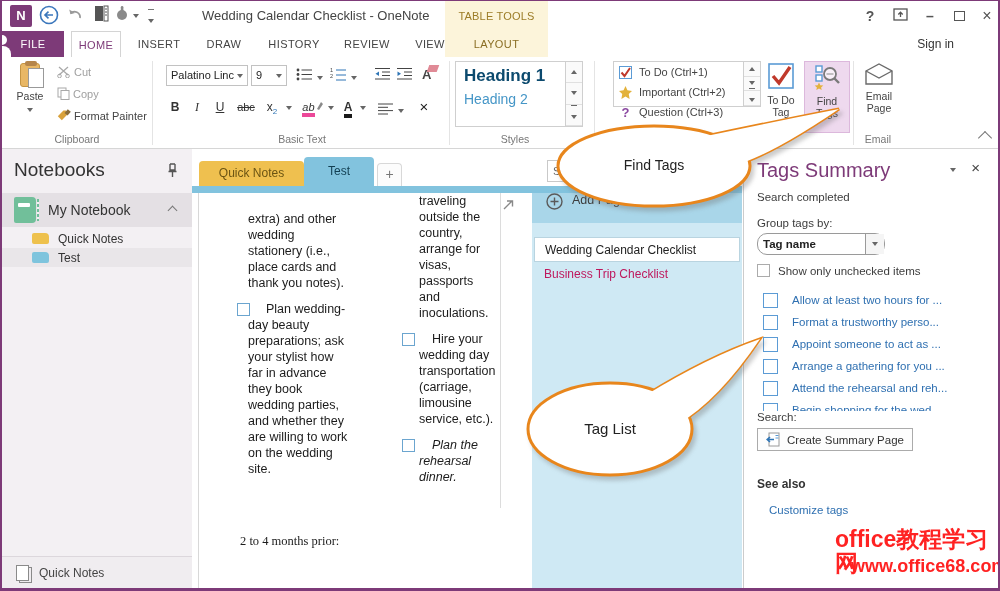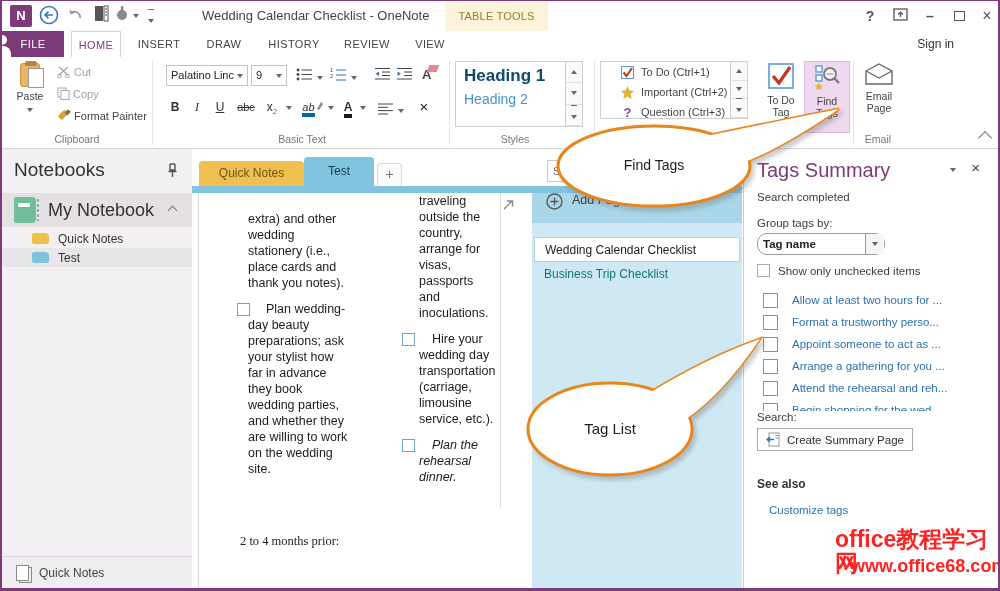--- a/index.html
+++ b/index.html
@@ -59,21 +59,21 @@
   .stab { position:absolute; bottom:0; font-size:12px; text-align:center; border-radius:4px 4px 0 0; }
   .bluestrip { position:absolute; left:190px; top:185px; width:550px; height:7px; background:#82c3de; }
   .pagearea { position:absolute; left:190px; top:192px; width:340px; bottom:0; background:#fff; }
   .serif { font-family:"Liberation Serif","DejaVu Serif",serif; }
   .pcol { position:absolute; font-size:12.5px; line-height:16px; color:#1c1c1c; }
   .ckitem { position:relative; margin-top:10px; text-indent:18px; }
   .pagecb { position:absolute; top:2px; width:13px; height:13px; border:1px solid #6ba5cf; background:#fff; }
   .pagelist { position:absolute; left:530px; top:192px; width:210px; bottom:0; background:#cfe9f4; }
   .addrow { height:30px; background:#a9d6e9; display:flex; align-items:flex-start; gap:9px; padding-left:14px;
             font-size:12.5px; color:#3c3c3c; }
-  .pitem { margin:0 2px; height:25px; line-height:25px; padding-left:10px; font-size:12px; color:#0f766e; }
+  .pitem { margin:0 2px; height:25px; line-height:25px; padding-left:10px; font-size:12px; color:#be185d; }
   .pitem.sel { background:#fff; border:1px solid #b9d4e0; color:#222; }
   
   .tagspane { position:absolute; left:741px; top:148px; right:0; bottom:0; background:#fff;
               border-left:1px solid #cccccc; padding:10px 12px 0 13px; }
   .tp-title { font-size:20px; color:#7d3a78; }
   .tp-small { font-size:11.5px; color:#3c3c3c; }
   .dropdown { width:128px; height:22px; border:1px solid #9a9a9a; background:#fff; font-size:11.5px;
               font-weight:bold; color:#222; line-height:20px; padding-left:5px; position:relative; }
   .dropdown .dbtn { position:absolute; right:0; top:0; width:19px; height:100%; border-left:1px solid #9a9a9a;
                     background:#f5f5f5; display:flex; align-items:center; justify-content:center; }
@@ -151,20 +151,21 @@
   </div>
 
   <div class="tabrow">
     <span class="rtab file" style="left:0; width:62px;">FILE</span>
     <span class="rtab active" style="left:69px; width:50px;">HOME</span>
     <span class="rtab" style="left:128px; width:58px;">INSERT</span>
     <span class="rtab" style="left:196px; width:52px;">DRAW</span>
     <span class="rtab" style="left:260px; width:64px;">HISTORY</span>
     <span class="rtab" style="left:336px; width:58px;">REVIEW</span>
     <span class="rtab" style="left:406px; width:44px;">VIEW</span>
+    <span class="rtab ctx" style="left:443px; width:103px;">LAYOUT</span>
     <span class="abs" style="right:44px; top:6px; font-size:12px; color:#333;">Sign in</span>
     <span class="avatar abs" style="right:12px; top:1px;"></span>
   </div>
 
   <div class="ribbon">
 
     <div class="bigbtn" style="left:5px;">
       <span class="ic clipboard-ic"></span>
       <span>Paste</span><br>
       <span class="tri-down" style="margin-top:2px;"></span>
@@ -246,21 +247,21 @@
     </div>
     <div class="fmtbtn" style="left:166px; width:14px; font-weight:bold;">B</div>
     <div class="fmtbtn" style="left:189px; width:12px; font-style:italic; font-family:'Liberation Serif',serif;">I</div>
     <div class="fmtbtn" style="left:211px; width:14px; text-decoration:underline;">U</div>
     <div class="fmtbtn" style="left:232px; width:24px; text-decoration:line-through; font-size:11px;">abc</div>
     <div class="fmtbtn" style="left:262px; width:16px; font-size:12px;">
       <span>x</span><sub style="font-size:8px; color:#2e75b6;">2</sub>
     </div>
     <span class="tri-down abs" style="left:284px; top:49px;"></span>
     <div class="fmtbtn" style="left:300px; width:22px; font-size:11px;">
-      <span style="border-bottom:4px solid #0369a1; font-style:italic;">ab</span>
+      <span style="border-bottom:4px solid #ec4899; font-style:italic;">ab</span>
       <svg width="8" height="10" viewBox="0 0 8 10" style="margin-left:-2px;">
           <path d="M1,8 L5,1 7,3 3,9z" fill="#8a8a8a"></path>
         </svg>
     </div>
     <span class="tri-down abs" style="left:326px; top:49px;"></span>
     <div class="fmtbtn" style="left:338px; width:16px; font-weight:bold;">
       <span style="border-bottom:4px solid #1a1a1a;">A</span>
     </div>
     <span class="tri-down abs" style="left:358px; top:49px;"></span>
     <div class="abs" style="left:376px; top:44px;">
@@ -286,21 +287,21 @@
             <span class="tri-down"></span>
           </div>
         <div>
             <span style="border-top:1px solid #666; padding-top:1px;"><span class="tri-down"></span></span>
           </div>
       </div>
     </div>
     <div class="glabel" style="left:463px; width:100px;">Styles</div>
     <div class="rdiv" style="left:592px;"></div>
 
-    <div class="gallery" style="left:598px; width:148px; height:58px;padding-left:15px;">
+    <div class="gallery" style="left:611px; width:148px; height:46px;">
       <div class="tagrow">
         <svg width="13" height="13" viewBox="0 0 13 13">
             <rect x="0.5" y="0.5" width="12" height="12" fill="#fff" stroke="#5b9bd5"></rect>
             <path d="M2.5,6.5 L5.5,10 L11,2" fill="none" stroke="#c0392b" stroke-width="2"></path>
           </svg>
         <span>To Do (Ctrl+1)</span>
       </div>
       <div class="tagrow">
         <svg width="13" height="13" viewBox="0 0 12 12">
             <polygon points="6,0 7.8,4 12,4.5 9,7.4 9.8,12 6,9.6 2.2,12 3,7.4 0,4.5 4.2,4" fill="#e3b23c"></polygon>
@@ -363,21 +364,21 @@
     <span class="abs" style="left:978px; top:76px; width:10px; height:10px; border-left:1.6px solid #777; border-top:1.6px solid #777; transform:rotate(45deg);"></span>
   </div>
 
   <div class="sidebar">
     <div class="nb-title">Notebooks</div>
     <div class="abs" style="left:165px; top:14px;">
       <svg width="11" height="15" viewBox="0 0 11 15">
           <path d="M3,1 H8 M3,1 V7 H8 V1 M1.5,8.5 H9.5 M5.5,8.5 V14" stroke="#555" stroke-width="1.4" fill="none"></path>
         </svg>
     </div>
-    <div class="nb-row" style="top:44px; height:34px; background:#e4e0e4; padding-left:12px; gap:12px; font-size:18px;">
+    <div class="nb-row" style="top:44px; height:34px; background:#e4e0e4; padding-left:12px; gap:12px; font-size:14px;">
       <span class="bookic"></span>
       <span>My Notebook</span>
       <span class="chev-up" style="margin-left:auto; margin-right:16px;"></span>
     </div>
     <div class="nb-row" style="top:80px; height:19px; padding-left:30px; gap:9px; font-size:12px;">
       <span class="sec-icon" style="background:#eec14d;"></span>
       <span>Quick Notes</span>
     </div>
     <div class="nb-row" style="top:99px; height:19px; padding-left:30px; gap:9px; font-size:12px; background:#e9e6e9;">
       <span class="sec-icon" style="background:#7ec4dd;"></span>

